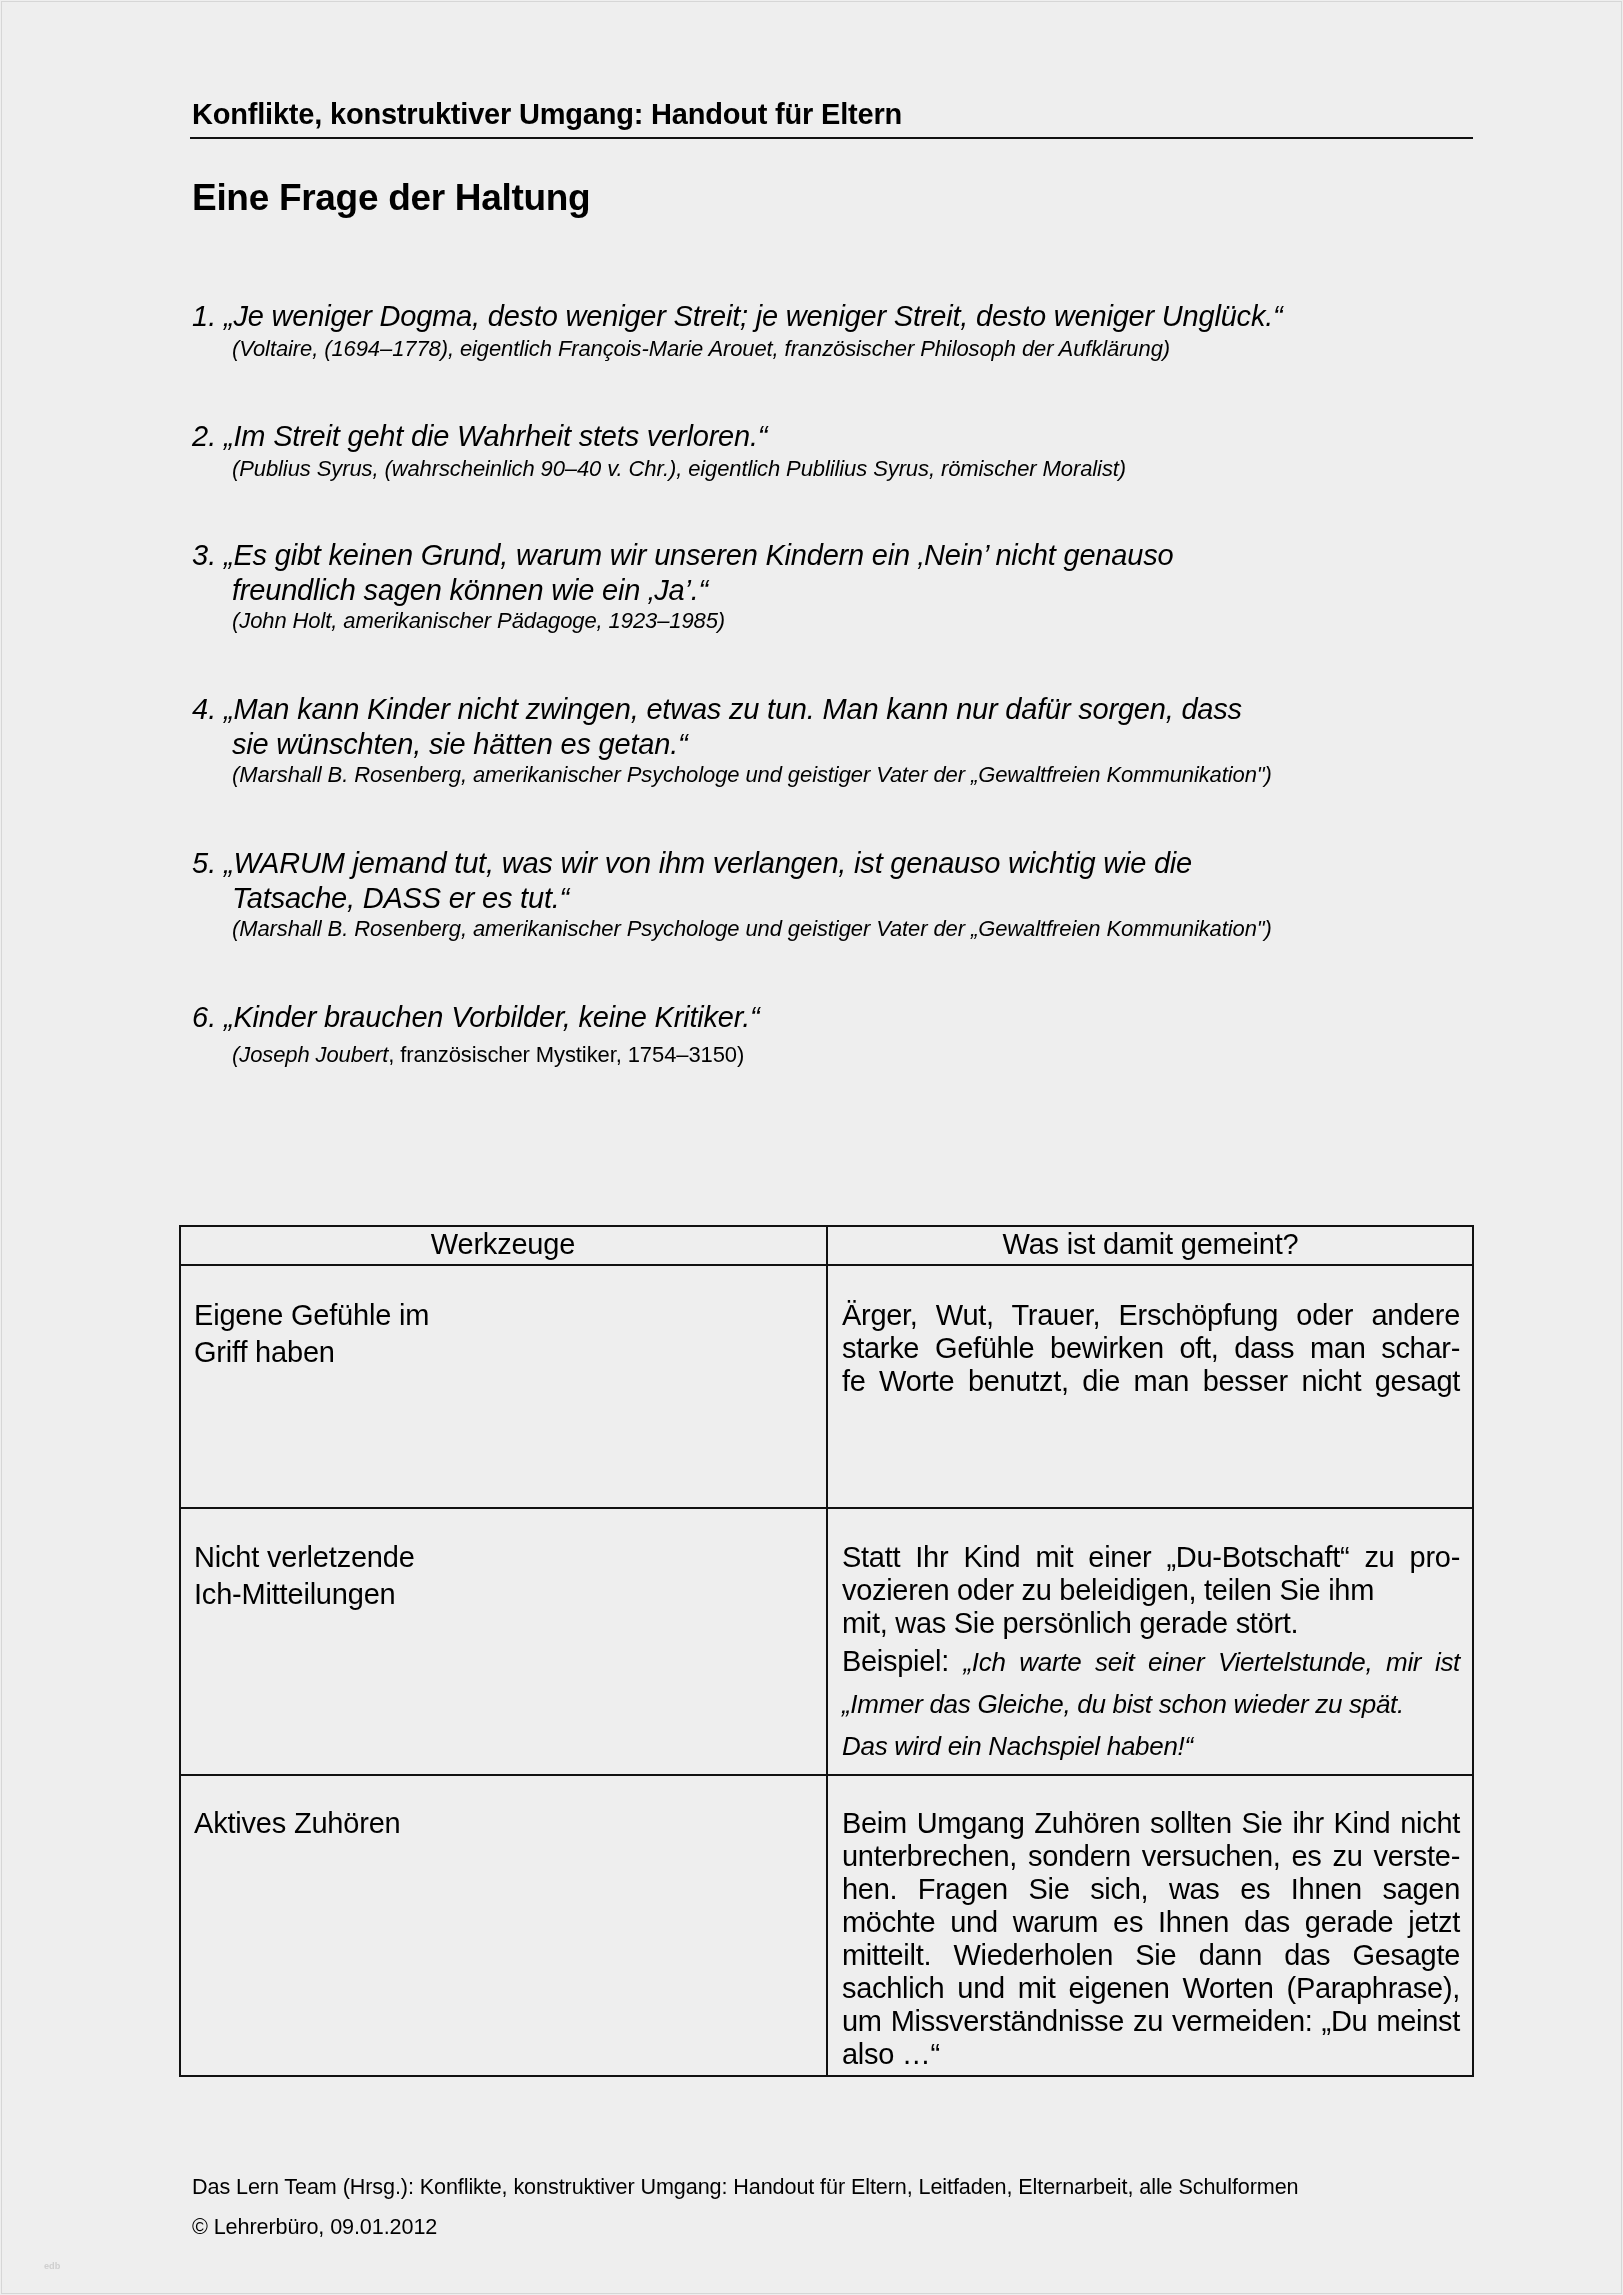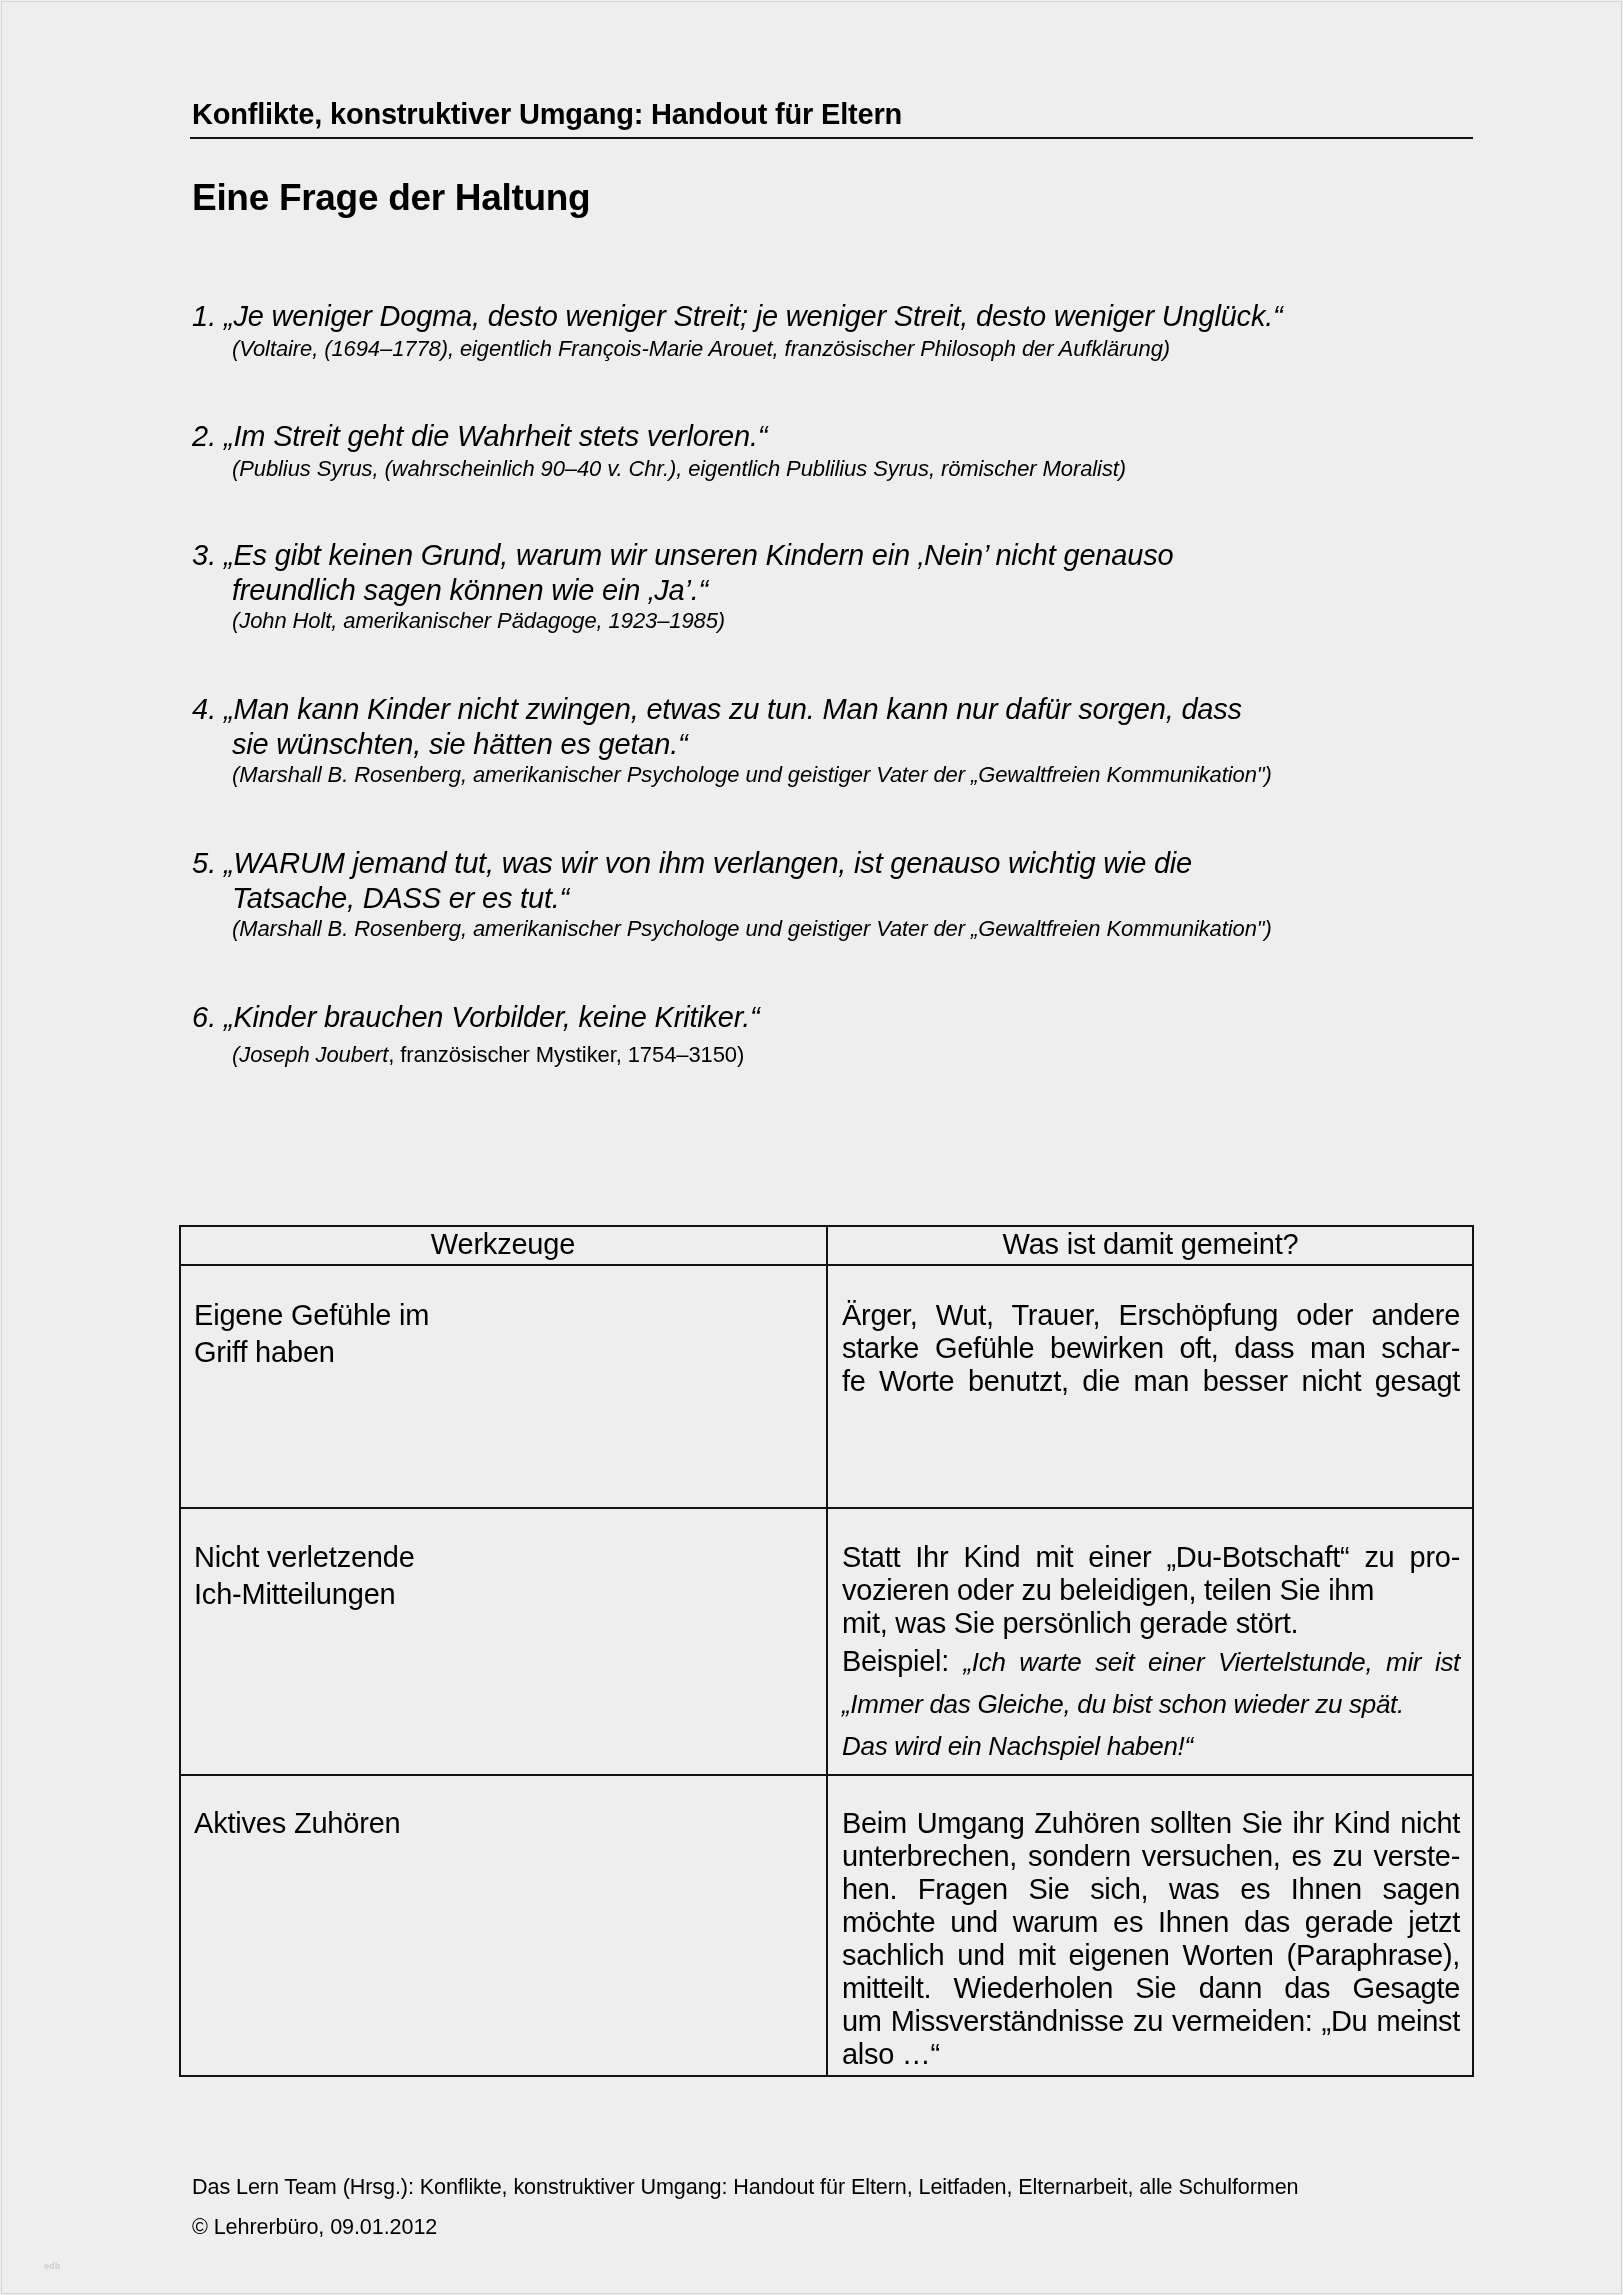--- a/index.html
+++ b/index.html
@@ -177,22 +177,22 @@
 
   <div>
     <div class="cell-left" style="top:1805px;">
       <div>Aktives Zuhören</div>
     </div>
     <div class="cell-right" style="top:1807px;">
       <span class="line">Beim Umgang Zuhören sollten Sie ihr Kind nicht</span>
       <span class="line">unterbrechen, sondern versuchen, es zu verste-</span>
       <span class="line">hen. Fragen Sie sich, was es Ihnen sagen</span>
       <span class="line">möchte und warum es Ihnen das gerade jetzt</span>
+      <span class="line">mitteilt. Wiederholen Sie dann das Gesagte</span>
       <span class="line">sachlich und mit eigenen Worten (Paraphrase),</span>
-      <span class="line">mitteilt. Wiederholen Sie dann das Gesagte</span>
       <span class="line">um Missverständnisse zu vermeiden: „Du meinst</span>
       <span class="line last">also …“</span>
     </div>
   </div>
 </div>
 
 <div class="footer" style="top:2174px;">Das Lern Team (Hrsg.): Konflikte, konstruktiver Umgang: Handout für Eltern, Leitfaden, Elternarbeit, alle Schulformen</div>
 <div class="footer" style="top:2214px;">© Lehrerbüro, 09.01.2012</div>
 <div class="corner-mark">edb</div>
 

